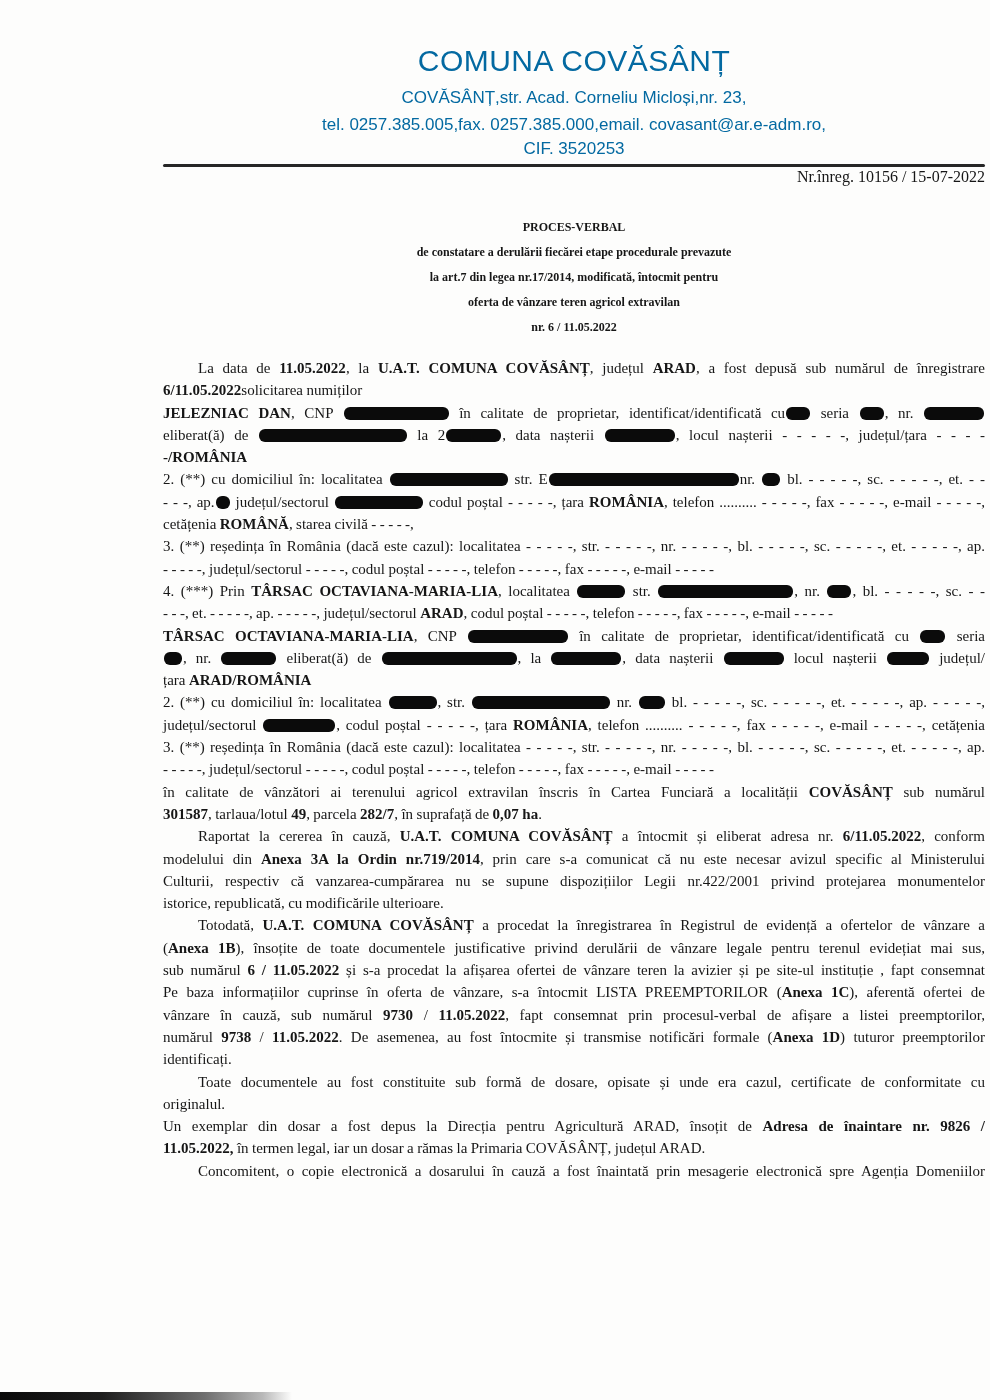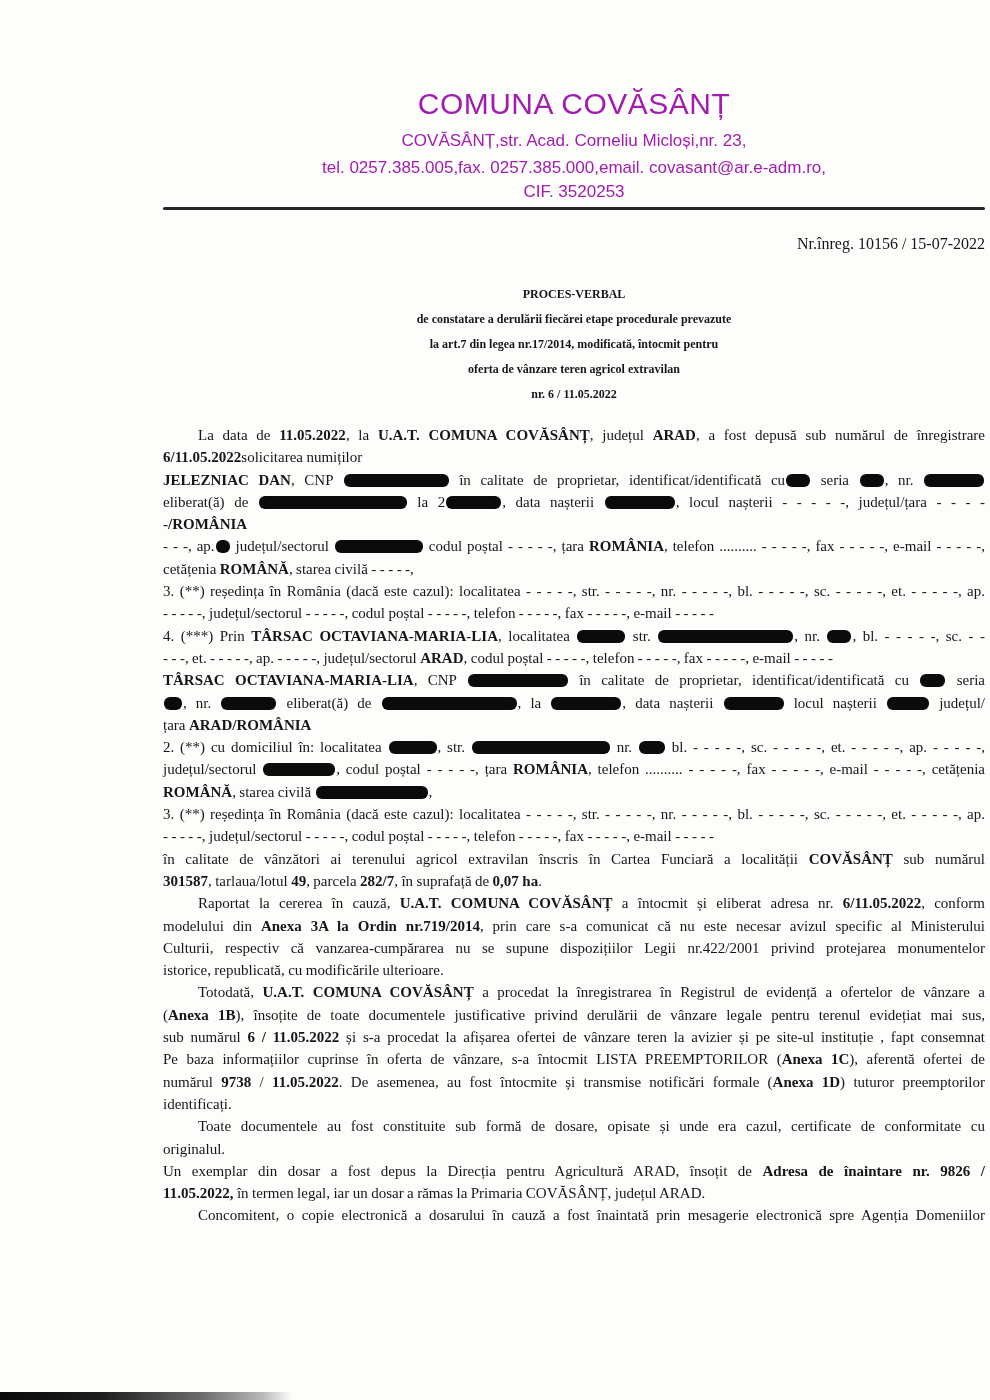--- a/index.html
+++ b/index.html
@@ -14,38 +14,37 @@
     font-family: "Liberation Serif", "DejaVu Serif", serif;
   }
   .content {
     position: absolute;
     left: 163px;
     width: 822px;
     top: 0;
   }
   
   .letterhead {
-    padding-top: 88px;
+    padding-top: 45px;
     text-align: center;
     font-family: "Liberation Sans", "DejaVu Sans", sans-serif;
-    color: #a21caf;
+    color: #0369a1;
   }
   .org-name { font-size: 30px; line-height: 32px; letter-spacing: .5px; }
   .lh-line  { font-size: 17px; line-height: 20px; margin-top: 7px; }
   .lh-line.first { margin-top: 11px; }
   .lh-line.cif   { margin-top: 4px; }
   .rule {
     height: 3px;
     background: #262626;
     margin-top: 5px;
     border-radius: 2px;
   }
   
   .reg-line {
-    margin-top: 24px;
     text-align: right;
     font-size: 16px;
     line-height: 20px;
   }
   
   .doc-title {
     margin-top: 28px;
     text-align: center;
     font-weight: bold;
     font-size: 12px;
@@ -103,44 +102,45 @@
       <div>oferta de vânzare teren agricol extravilan</div>
       <div>nr. 6 / 11.05.2022</div>
     </div>
 
     <div class="body-text" id="doc-body">
         <div class="line indent just"><span>La data de </span><b>11.05.2022</b><span>, la </span><b>U.A.T. COMUNA COVĂSÂNȚ</b><span>, județul </span><b>ARAD</b><span>, a fost depusă sub numărul de înregistrare</span></div>
         <div class="line"><b>6/11.05.2022</b><span>solicitarea numiților</span></div>
         <div class="line just"><b>JELEZNIAC DAN</b><span>, CNP </span><span class="redact" style="width: 105px;"></span><span> în calitate de proprietar, identificat/identificată cu</span><span class="redact" style="width: 24px;"></span><span> seria </span><span class="redact" style="width: 24px;"></span><span>, nr. </span><span class="redact" style="width: 60px;"></span></div>
         <div class="line just"><span>eliberat(ă) de </span><span class="redact" style="width: 148px;"></span><span> la 2</span><span class="redact" style="width: 55px;"></span><span>, data nașterii </span><span class="redact" style="width: 70px;"></span><span>, locul nașterii - - - - -, județul/țara - - - -</span></div>
         <div class="line"><b>-/ROMÂNIA</b></div>
+        <div class="line just"><span>2. (**) cu domiciliul în: localitatea </span><span class="redact" style="width: 118px;"></span><span> str. E</span><span class="redact" style="width: 190px;"></span><span>nr. </span><span class="redact" style="width: 18px;"></span><span> bl. - - - - -, sc. - - - - -, et. - -</span></div>
         <div class="line just"><span>- - -, ap.</span><span class="redact" style="width: 14px;"></span><span> județul/sectorul </span><span class="redact" style="width: 88px;"></span><span> codul poștal - - - - -, țara </span><b>ROMÂNIA</b><span>, telefon .......... - - - - -, fax - - - - -, e-mail - - - - -,</span></div>
         <div class="line"><span>cetățenia </span><b>ROMÂNĂ</b><span>, starea civilă - - - - -,</span></div>
         <div class="line just"><span>3. (**) reședința în România (dacă este cazul): localitatea - - - - -, str. - - - - -, nr. - - - - -, bl. - - - - -, sc. - - - - -, et. - - - - -, ap.</span></div>
         <div class="line"><span>- - - - -, județul/sectorul - - - - -, codul poștal - - - - -, telefon - - - - -, fax - - - - -, e-mail - - - - -</span></div>
         <div class="line just"><span>4. (***) Prin </span><b>TÂRSAC OCTAVIANA-MARIA-LIA</b><span>, localitatea </span><span class="redact" style="width: 48px;"></span><span> str. </span><span class="redact" style="width: 135px;"></span><span>, nr. </span><span class="redact" style="width: 24px;"></span><span>, bl. - - - - -, sc. - -</span></div>
         <div class="line"><span>- - -, et. - - - - -, ap. - - - - -, județul/sectorul </span><b>ARAD</b><span>, codul poștal - - - - -, telefon - - - - -, fax - - - - -, e-mail - - - - -</span></div>
         <div class="line just"><b>TÂRSAC OCTAVIANA-MARIA-LIA</b><span>, CNP </span><span class="redact" style="width: 100px;"></span><span> în calitate de proprietar, identificat/identificată cu </span><span class="redact" style="width: 25px;"></span><span> seria</span></div>
         <div class="line just"><span class="redact" style="width: 18px;"></span><span>, nr. </span><span class="redact" style="width: 55px;"></span><span> eliberat(ă) de </span><span class="redact" style="width: 135px;"></span><span>, la </span><span class="redact" style="width: 70px;"></span><span>, data nașterii </span><span class="redact" style="width: 60px;"></span><span> locul nașterii </span><span class="redact" style="width: 42px;"></span><span> județul/</span></div>
         <div class="line"><span>țara </span><b>ARAD/ROMÂNIA</b></div>
         <div class="line just"><span>2. (**) cu domiciliul în: localitatea </span><span class="redact" style="width: 48px;"></span><span>, str. </span><span class="redact" style="width: 138px;"></span><span> nr. </span><span class="redact" style="width: 26px;"></span><span> bl. - - - - -, sc. - - - - -, et. - - - - -, ap. - - - - -,</span></div>
         <div class="line just"><span>județul/sectorul </span><span class="redact" style="width: 72px;"></span><span>, codul poștal - - - - -, țara </span><b>ROMÂNIA</b><span>, telefon .......... - - - - -, fax - - - - -, e-mail - - - - -, cetățenia</span></div>
-        <div class="line"><b>ROMÂNĂ</b><span>, starea civilă </span><span class="redact" style="width: 112px;"></span><span>,</span></div>
         <div class="line just"><span>3. (**) reședința în România (dacă este cazul): localitatea - - - - -, str. - - - - -, nr. - - - - -, bl. - - - - -, sc. - - - - -, et. - - - - -, ap.</span></div>
         <div class="line"><span>- - - - -, județul/sectorul - - - - -, codul poștal - - - - -, telefon - - - - -, fax - - - - -, e-mail - - - - -</span></div>
         <div class="line just"><span>în calitate de vânzători ai terenului agricol extravilan înscris în Cartea Funciară a localității </span><b>COVĂSÂNȚ</b><span> sub numărul</span></div>
         <div class="line"><b>301587</b><span>, tarlaua/lotul </span><b>49</b><span>, parcela </span><b>282/7</b><span>, în suprafață de </span><b>0,07 ha</b><span>.</span></div>
         <div class="line indent just"><span>Raportat la cererea în cauză, </span><b>U.A.T. COMUNA COVĂSÂNȚ</b><span> a întocmit și eliberat adresa nr. </span><b>6/11.05.2022</b><span>, conform</span></div>
         <div class="line just"><span>modelului din </span><b>Anexa 3A la Ordin nr.719/2014</b><span>, prin care s-a comunicat că nu este necesar avizul specific al Ministerului</span></div>
         <div class="line just"><span>Culturii, respectiv că vanzarea-cumpărarea nu se supune dispozițiilor Legii nr.422/2001 privind protejarea monumentelor</span></div>
         <div class="line"><span>istorice, republicată, cu modificările ulterioare.</span></div>
         <div class="line indent just"><span>Totodată, </span><b>U.A.T. COMUNA COVĂSÂNȚ</b><span> a procedat la înregistrarea în Registrul de evidență a ofertelor de vânzare a</span></div>
         <div class="line just"><span>(</span><b>Anexa 1B</b><span>), însoțite de toate documentele justificative privind derulării de vânzare legale pentru terenul evidețiat mai sus,</span></div>
         <div class="line just"><span>sub numărul </span><b>6 / 11.05.2022</b><span> și s-a procedat la afișarea ofertei de vânzare teren la avizier și pe site-ul instituție , fapt consemnat</span></div>
         <div class="line just"><span>Pe baza informațiilor cuprinse în oferta de vânzare, s-a întocmit LISTA PREEMPTORILOR (</span><b>Anexa 1C</b><span>), aferentă ofertei de</span></div>
+        <div class="line just"><span>vânzare în cauză, sub numărul </span><b>9730</b><span> / </span><b>11.05.2022</b><span>, fapt consemnat prin procesul-verbal de afișare a listei preemptorilor,</span></div>
         <div class="line just"><span>numărul </span><b>9738</b><span> / </span><b>11.05.2022</b><span>. De asemenea, au fost întocmite și transmise notificări formale (</span><b>Anexa 1D</b><span>) tuturor preemptorilor</span></div>
         <div class="line"><span>identificați.</span></div>
         <div class="line indent just"><span>Toate documentele au fost constituite sub formă de dosare, opisate și unde era cazul, certificate de conformitate cu</span></div>
         <div class="line"><span>originalul.</span></div>
         <div class="line just"><span>Un exemplar din dosar a fost depus la Direcția pentru Agricultură ARAD, însoțit de </span><b>Adresa de înaintare nr. 9826 /</b></div>
         <div class="line"><b>11.05.2022,</b><span> în termen legal, iar un dosar a rămas la Primaria COVĂSÂNȚ, județul ARAD.</span></div>
         <div class="line indent just"><span>Concomitent, o copie electronică a dosarului în cauză a fost înaintată prin mesagerie electronică spre Agenția Domeniilor</span></div>
       </div>
 
   </div>

